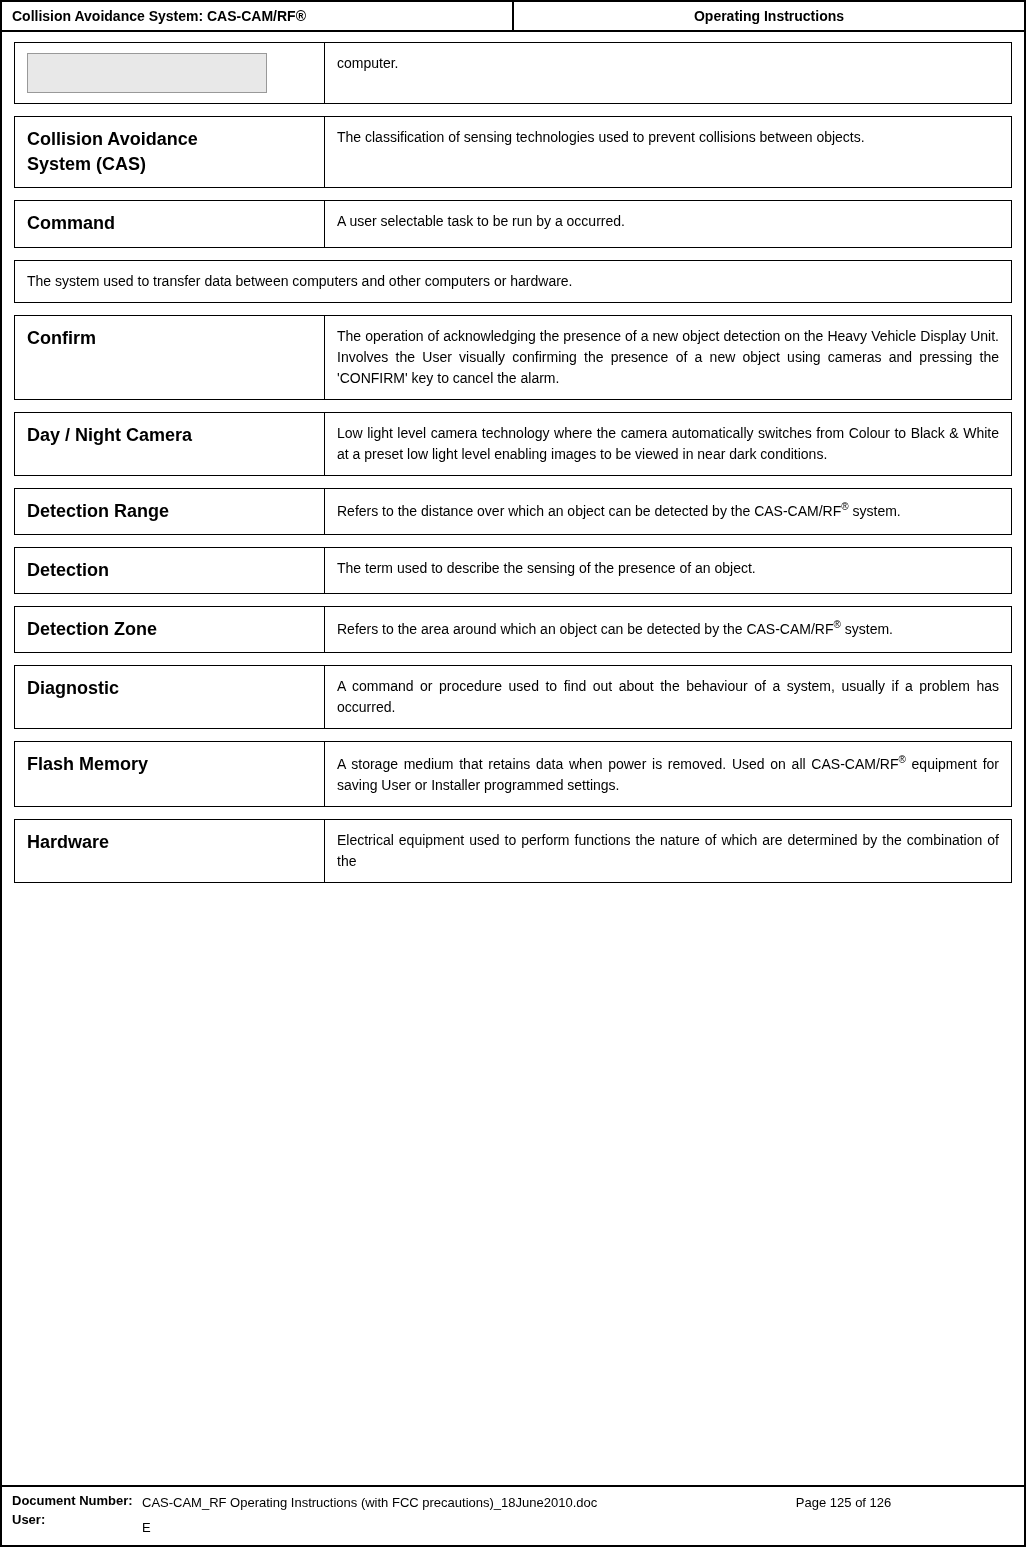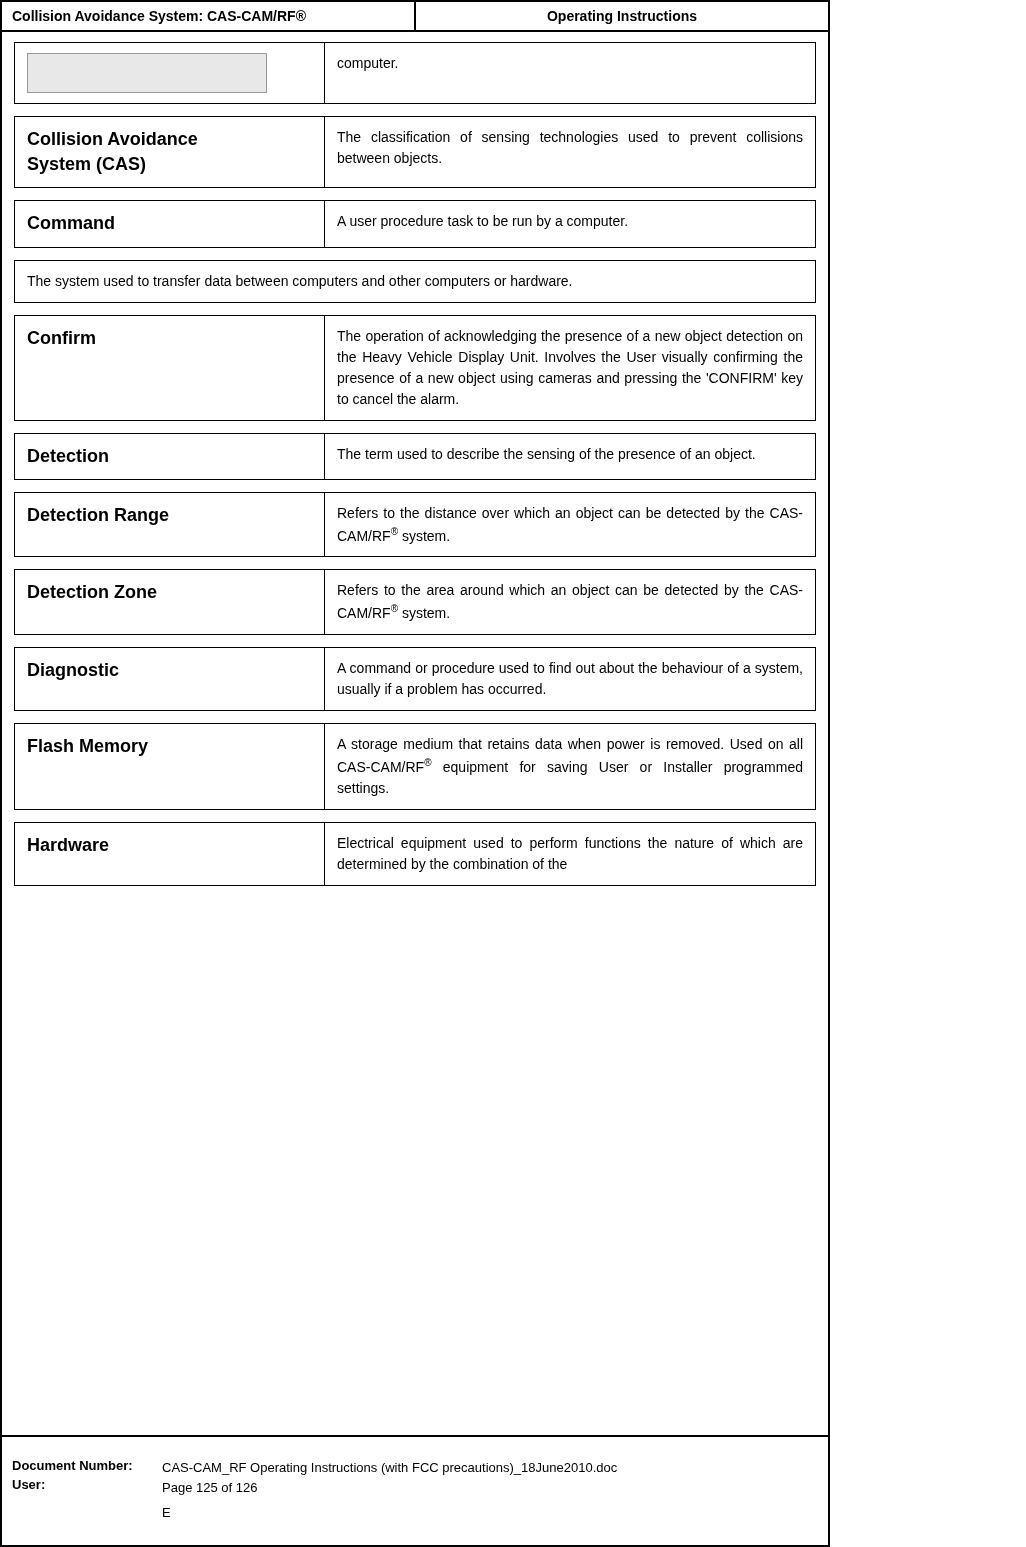--- a/index.html
+++ b/index.html
@@ -5,21 +5,21 @@
     * { box-sizing: border-box; margin: 0; padding: 0; }
     body {
       font-family: Arial, sans-serif;
       font-size: 14px;
       background: #fff;
       width: 1026px;
       min-height: 1547px;
     }
 
     .page-wrapper {
-      width: 830px;
+      width: 1026px;
       min-height: 1547px;
       display: flex;
       flex-direction: column;
       border: 2px solid #000;
     }
 
     
     .page-header {
       display: flex;
       border-bottom: 2px solid #000;
@@ -80,23 +80,22 @@
     .blank-term-cell {
       background: #e8e8e8;
       border: 1px solid #999;
       height: 40px;
       width: 240px;
     }
 
     
     .page-footer {
       border-top: 2px solid #000;
-      padding: 21px 10px;
-      display: flex;
-      gap: 20px;
+      padding: 6px 10px;
+      display: flex;
       font-size: 13px;
     }
     .footer-left {
       min-width: 130px;
     }
     .footer-left div {
       font-weight: bold;
     }
     .footer-middle {
       flex: 1;
@@ -130,42 +129,48 @@
       <div class="glossary-row">
         <div class="term-cell">
           <span class="term-label">Collision Avoidance<br>System (CAS)</span>
         </div>
         <div class="def-cell">The classification of sensing technologies used to prevent collisions between objects.</div>
       </div>
       <div class="glossary-row">
         <div class="term-cell">
           <span class="term-label">Command</span>
         </div>
-        <div class="def-cell">A user procedure task to be run by a computer.</div>
+        <div class="def-cell">A user selectable task to be run by a occurred.</div>
       </div>
       <div class="glossary-row">
         <div class="def-cell">The system used to transfer data between computers and other computers or hardware.</div>
       </div>
       <div class="glossary-row">
         <div class="term-cell">
           <span class="term-label">Confirm</span>
         </div>
         <div class="def-cell">The operation of acknowledging the presence of a new object detection on the Heavy Vehicle Display Unit. Involves the User visually confirming the presence of a new object using cameras and pressing the 'CONFIRM' key to cancel the alarm.</div>
       </div>
       <div class="glossary-row">
         <div class="term-cell">
+          <span class="term-label">Day / Night Camera</span>
+        </div>
+        <div class="def-cell">Low light level camera technology where the camera automatically switches from Colour to Black &amp; White at a preset low light level enabling images to be viewed in near dark conditions.</div>
+      </div>
+      <div class="glossary-row">
+        <div class="term-cell">
+          <span class="term-label">Detection Range</span>
+        </div>
+        <div class="def-cell">Refers to the distance over which an object can be detected by the CAS-CAM/RF<sup>®</sup> system.</div>
+      </div>
+      <div class="glossary-row">
+        <div class="term-cell">
           <span class="term-label">Detection</span>
         </div>
         <div class="def-cell">The term used to describe the sensing of the presence of an object.</div>
-      </div>
-      <div class="glossary-row">
-        <div class="term-cell">
-          <span class="term-label">Detection Range</span>
-        </div>
-        <div class="def-cell">Refers to the distance over which an object can be detected by the CAS-CAM/RF<sup>®</sup> system.</div>
       </div>
       <div class="glossary-row">
         <div class="term-cell">
           <span class="term-label">Detection Zone</span>
         </div>
         <div class="def-cell">Refers to the area around which an object can be detected by the CAS-CAM/RF<sup>®</sup> system.</div>
       </div>
       <div class="glossary-row">
         <div class="term-cell">
           <span class="term-label">Diagnostic</span>

